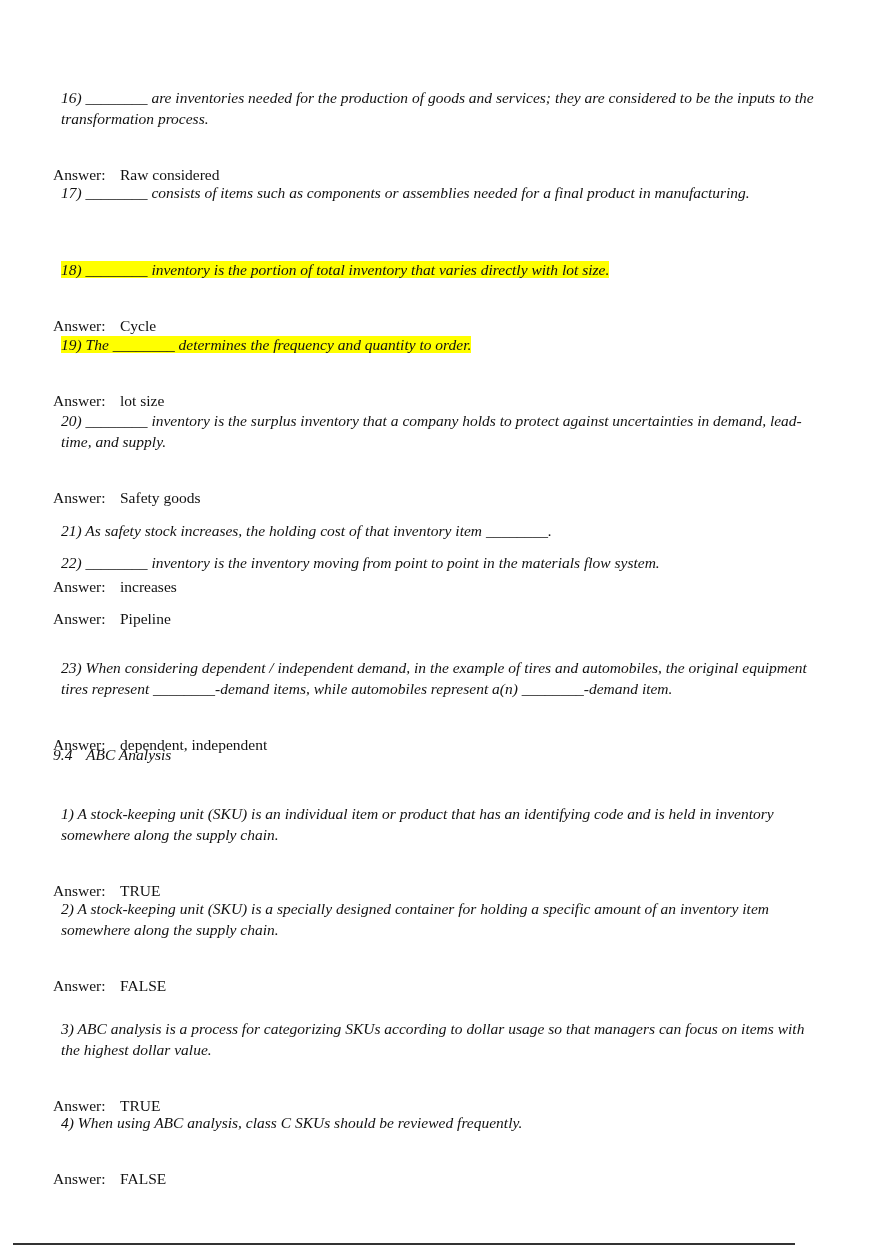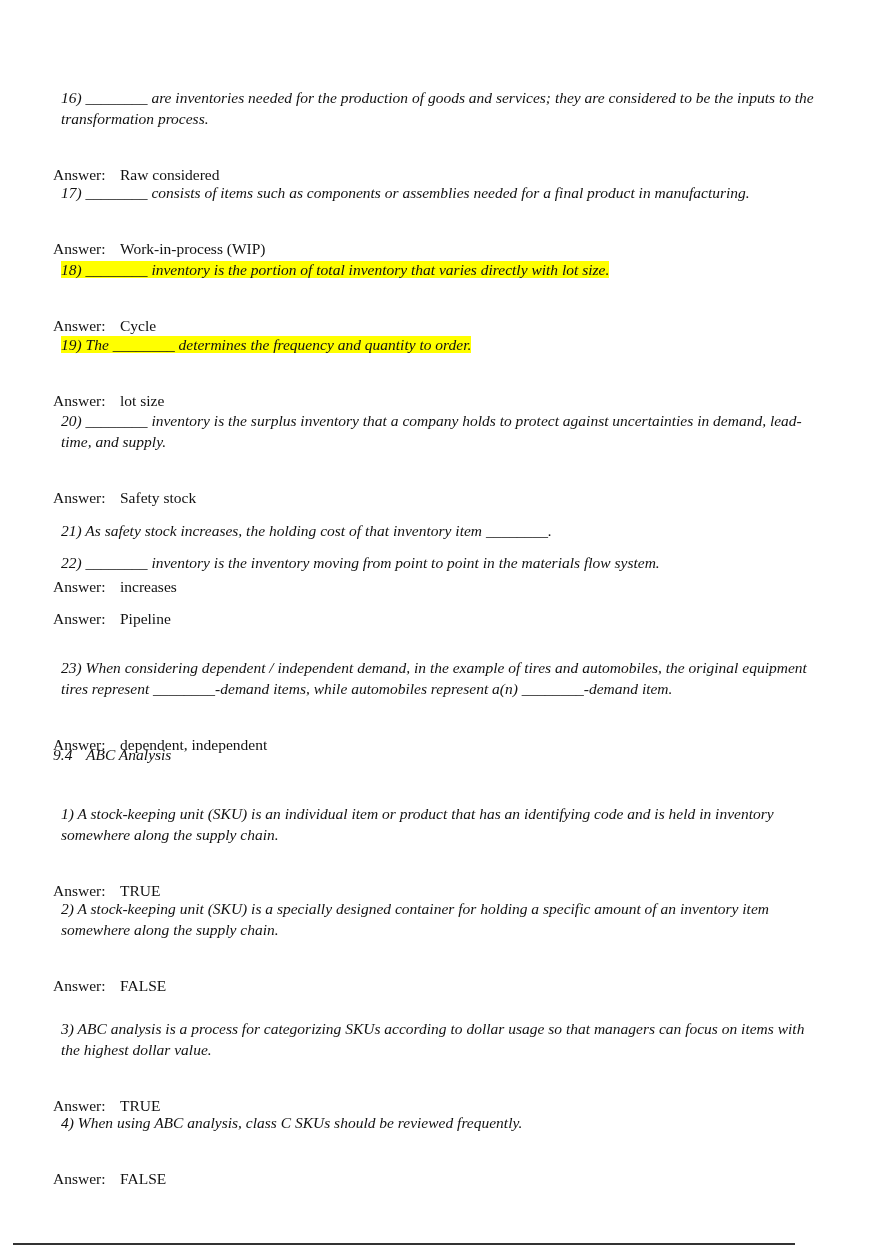--- a/index.html
+++ b/index.html
@@ -17,36 +17,35 @@
 </head>
 <body>
 
 <div class="block" style="top:79px">
   <p class="q">16) ________ are inventories needed for the production of goods and services; they are considered to be the inputs to the transformation process.</p>
   <p class="ans"><span class="lbl">Answer:</span><span>Raw considered</span></p>
 </div>
 
 <div class="block" style="top:174px">
   <p class="q">17) ________ consists of items such as components or assemblies needed for a final product in manufacturing.</p>
-  <p class="ans"><span class="lbl">Answer:</span><span>Work-in-process (WIP)</span></p>
 </div>
 
 <div class="block" style="top:251px">
   <p class="q"><span class="hl">18) ________ inventory is the portion of total inventory that varies directly with lot size.</span></p>
   <p class="ans"><span class="lbl">Answer:</span><span>Cycle</span></p>
 </div>
 
 <div class="block" style="top:326px">
   <p class="q"><span class="hl">19) The ________ determines the frequency and quantity to order.</span></p>
   <p class="ans"><span class="lbl">Answer:</span><span>lot size</span></p>
 </div>
 
 <div class="block" style="top:402px">
   <p class="q">20) ________ inventory is the surplus inventory that a company holds to protect against uncertainties in demand, lead-time, and supply.</p>
-  <p class="ans"><span class="lbl">Answer:</span><span>Safety stock</span></p>
+  <p class="ans"><span class="lbl">Answer:</span><span>Safety goods</span></p>
 </div>
 
 <div class="block" style="top:512px">
   <p class="q">21) As safety stock increases, the holding cost of that inventory item ________.</p>
   <p class="ans"><span class="lbl">Answer:</span><span>increases</span></p>
 </div>
 
 <div class="block" style="top:544px">
   <p class="q">22) ________ inventory is the inventory moving from point to point in the materials flow system.</p>
   <p class="ans"><span class="lbl">Answer:</span><span>Pipeline</span></p>

